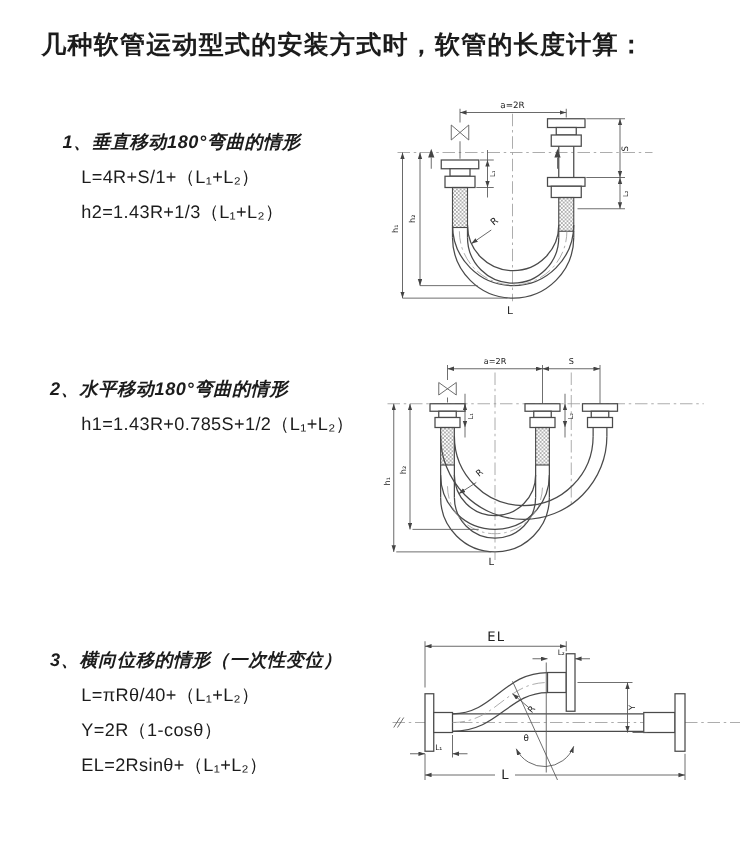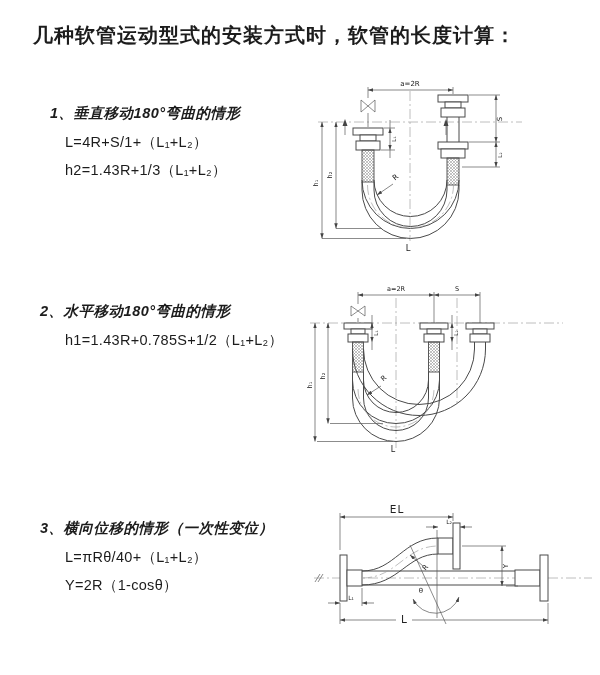--- a/index.html
+++ b/index.html
@@ -56,20 +56,21 @@
     <div class="formulas">
       <p>h1=1.43R+0.785S+1/2（L₁+L₂）</p>
     </div>
   </section>
 
   <section class="sec sec3">
     <h2>3、横向位移的情形（一次性变位）</h2>
     <div class="formulas">
       <p>L=πRθ/40+（L₁+L₂）</p>
       <p>Y=2R（1-cosθ）</p>
+      <p>EL=2Rsinθ+（L₁+L₂）</p>
     </div>
   </section>
 
   <svg id="d1" width="250" height="185" viewBox="0 0 250 185">
     <defs>
       <pattern id="xh1" patternUnits="userSpaceOnUse" width="3" height="3">
         <path d="M0,3 L3,0 M0,0 L3,3" stroke="#888" stroke-width="0.5"></path>
       </pattern>
       <marker id="ar1" markerWidth="8" markerHeight="6" refX="7.5" refY="2.5" orient="auto-start-reverse">
         <path d="M0,0 L7.5,2.5 L0,5 Z" fill="#444"></path>

